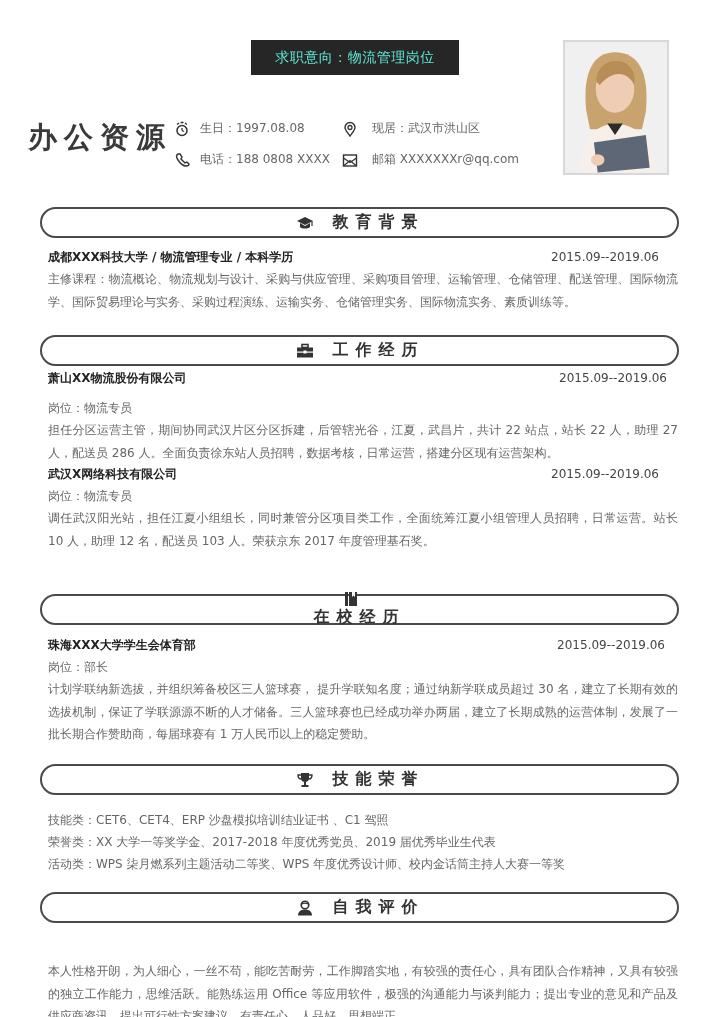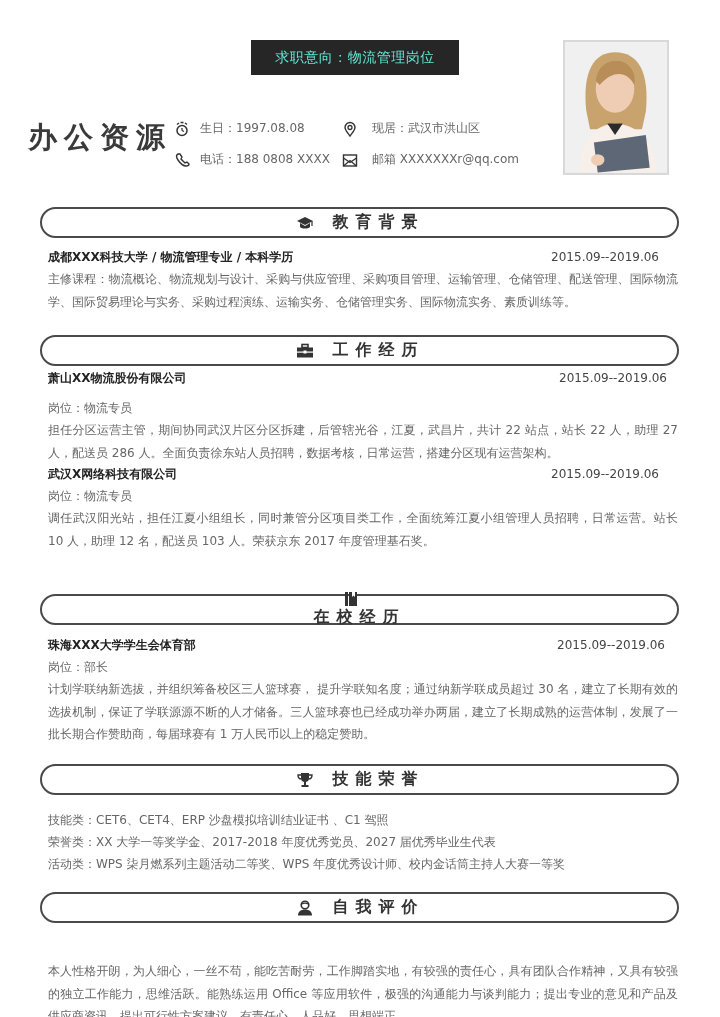--- a/index.html
+++ b/index.html
@@ -158,21 +158,21 @@
     <svg viewBox="0 0 18 16">
         <path d="M5 1h8v5a4 4 0 0 1-8 0z" fill="#333"></path>
         <path d="M5 3H2c0 3 1.5 4 3.5 4M13 3h3c0 3-1.5 4-3.5 4" fill="none" stroke="#333" stroke-width="1.4"></path>
         <rect x="8" y="10" width="2" height="3" fill="#333"></rect>
         <rect x="5.5" y="13" width="7" height="2" fill="#333"></rect>
       </svg>
   </span>
   <span class="htitle">技能荣誉</span>
 </div>
 <div class="para" style="top:809px;">技能类：CET6、CET4、ERP 沙盘模拟培训结业证书 、C1 驾照</div>
-<div class="para" style="top:831px;">荣誉类：XX 大学一等奖学金、2017-2018 年度优秀党员、2027 届优秀毕业生代表</div>
+<div class="para" style="top:831px;">荣誉类：XX 大学一等奖学金、2017-2018 年度优秀党员、2019 届优秀毕业生代表</div>
 <div class="para" style="top:853px;">活动类：WPS 柒月燃系列主题活动二等奖、WPS 年度优秀设计师、校内金话筒主持人大赛一等奖</div>
 
 <div class="section-head" style="top:892px;">
   <span class="hico">
     <svg viewBox="0 0 18 16">
         <circle cx="9" cy="5" r="3.8" fill="none" stroke="#333" stroke-width="1.6"></circle>
         <path d="M6 4.2c1-1.5 5-1.5 6 0" stroke="#333" stroke-width="1.4" fill="none"></path>
         <path d="M2 15.5c0-4 3-6 7-6s7 2 7 6z" fill="#333"></path>
       </svg>
   </span>

